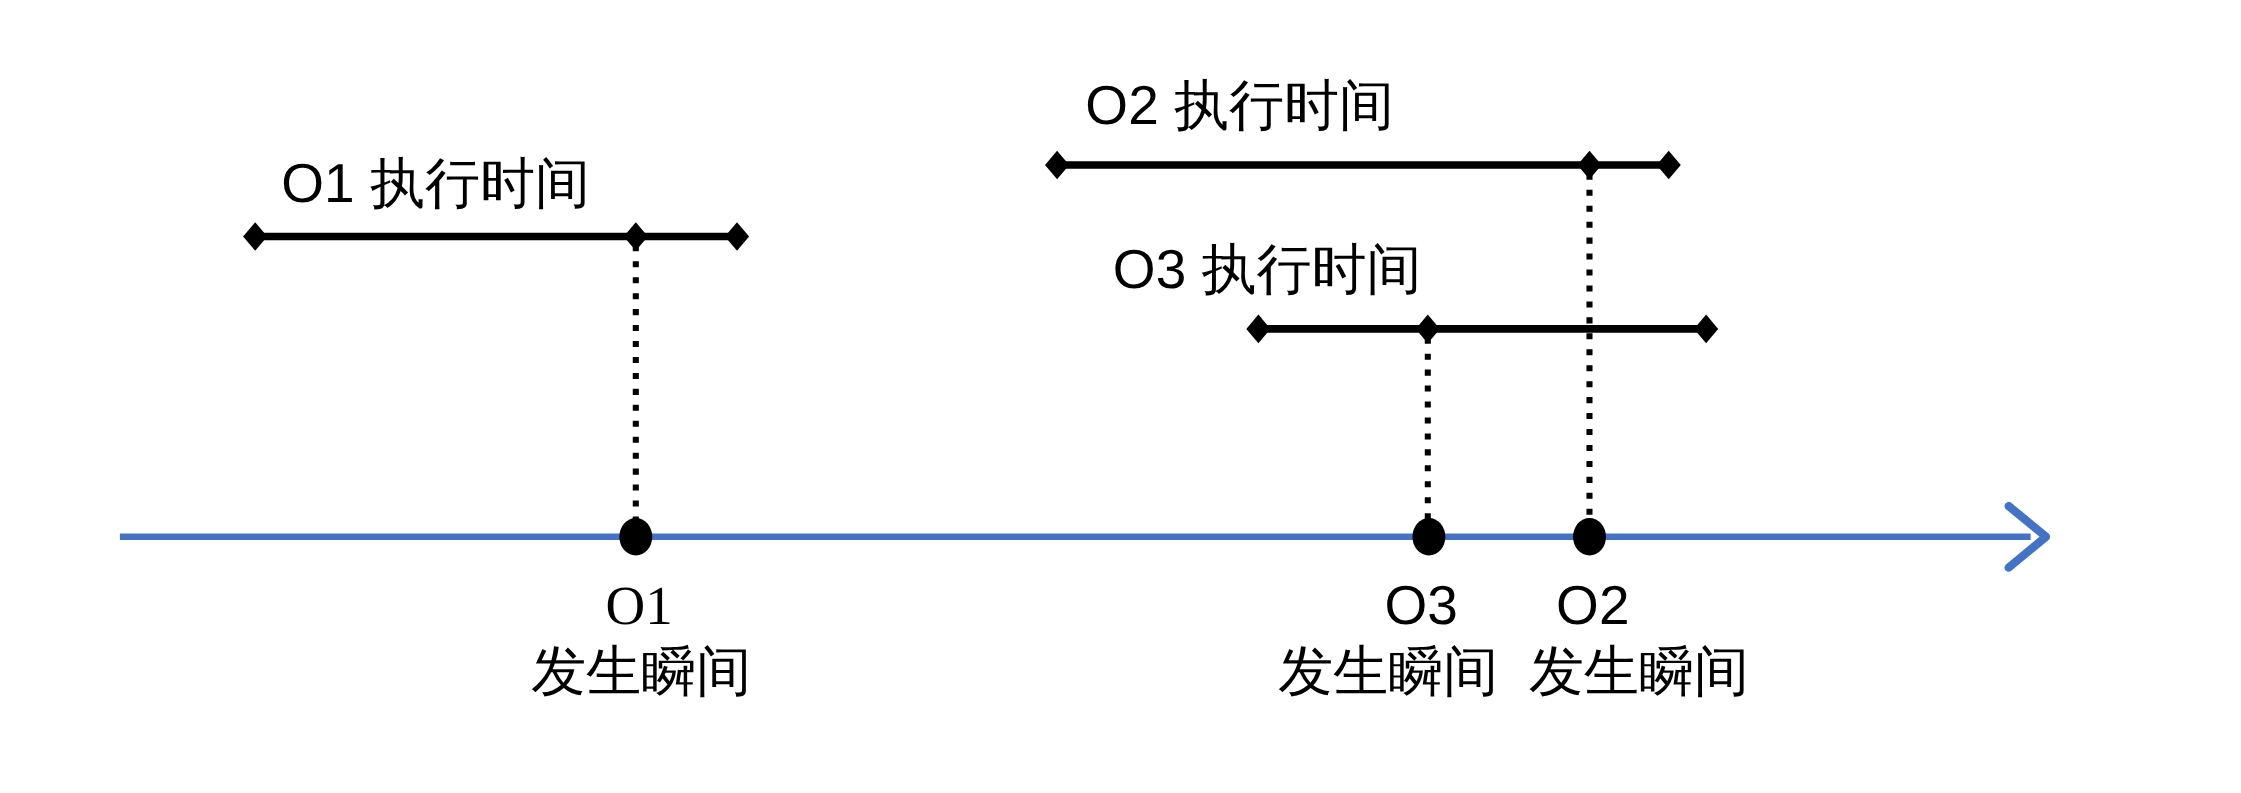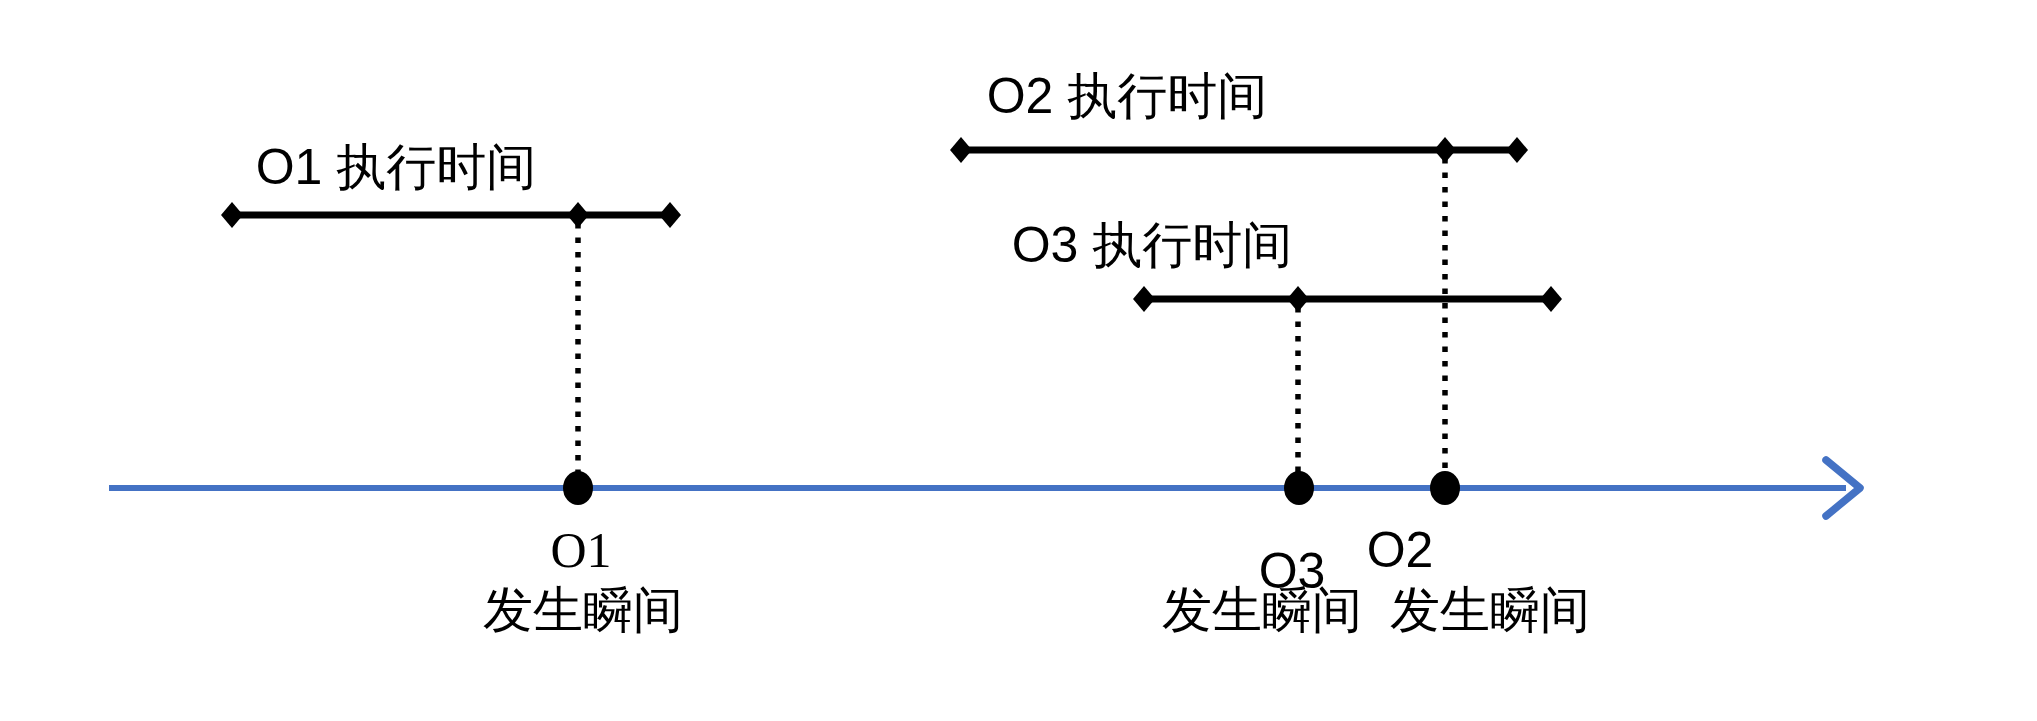--- a/index.html
+++ b/index.html
@@ -66,20 +66,20 @@
     <ellipse cx="1445" cy="488" rx="15" ry="17" fill="#000000"></ellipse>
   </svg>
 
   <div class="lbl" style="left:396px; top:167px;">O1 执行时间</div>
   <div class="lbl" style="left:1127px; top:96px;">O2 执行时间</div>
   <div class="lbl" style="left:1132px; top:245px;margin-left:20px;">O3 执行时间</div>
 
   <div class="lbl" style="left:581px; top:550px;font-family:Liberation Serif, serif;">O1</div>
   <div class="lbl" style="left:583px; top:610px;">发生瞬间</div>
 
-  <div class="lbl" style="left:1292px; top:550px;margin-top:21px;">O3</div>
+  <div class="lbl" style="left:1292px; top:550px;">O3</div>
   <div class="lbl" style="left:1262px; top:610px;">发生瞬间</div>
 
-  <div class="lbl" style="left:1400px; top:550px;">O2</div>
+  <div class="lbl" style="left:1448px; top:550px;">O2</div>
   <div class="lbl" style="left:1490px; top:610px;">发生瞬间</div>
 
 
 </div>
 
 </body></html>

